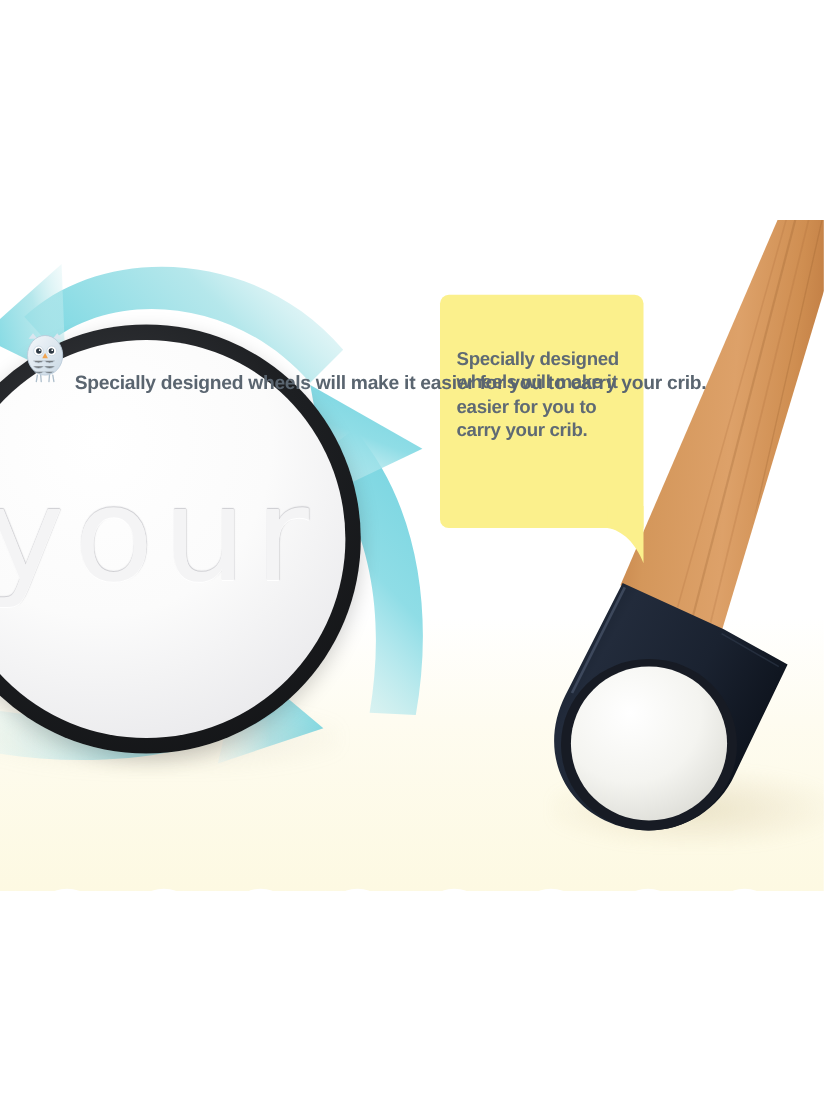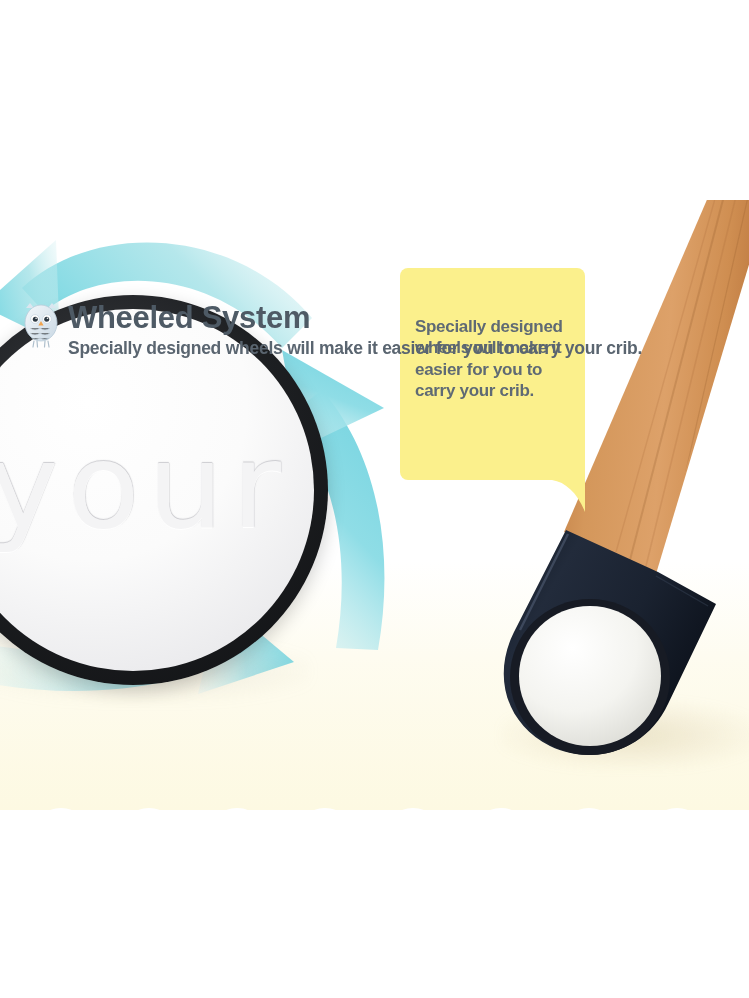--- a/index.html
+++ b/index.html
@@ -249,17 +249,16 @@
       </g>
       <circle cx="13" cy="17" r="4.4" fill="#ffffff" stroke="#c4d4e1" stroke-width="0.7"></circle>
       <circle cx="25" cy="17" r="4.4" fill="#ffffff" stroke="#c4d4e1" stroke-width="0.7"></circle>
       <circle cx="13.3" cy="17.2" r="2.5" fill="#2e3a44"></circle>
       <circle cx="24.7" cy="17.2" r="2.5" fill="#2e3a44"></circle>
       <circle cx="14.1" cy="16.3" r="0.8" fill="#ffffff"></circle>
       <circle cx="25.5" cy="16.3" r="0.8" fill="#ffffff"></circle>
       <path d="M19 19 L21.6 23.6 L16.4 23.6 Z" fill="#f0a450"></path>
       <path d="M12 39 L11 45 M15 39 L15.5 45 M23 39 L22.5 45 M26 39 L27 45" stroke="#aebfcc" stroke-width="1.2" stroke-linecap="round"></path>
     </svg>
-    <div class="title">Wheeled System</div>
     <div class="subtitle">Specially designed wheels will make it easier for you to carry your crib.</div>
   </div>
 
 </div>
 
 </body></html>

